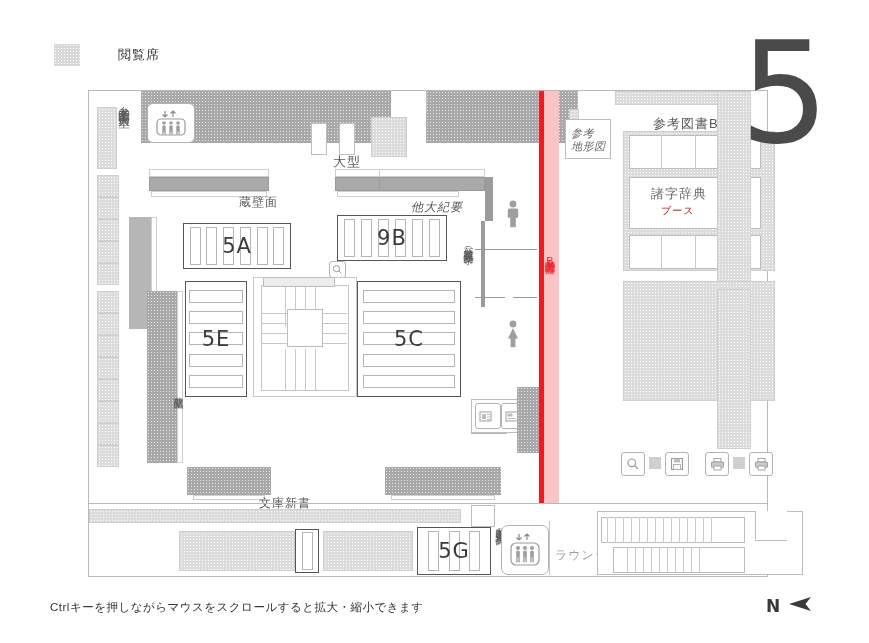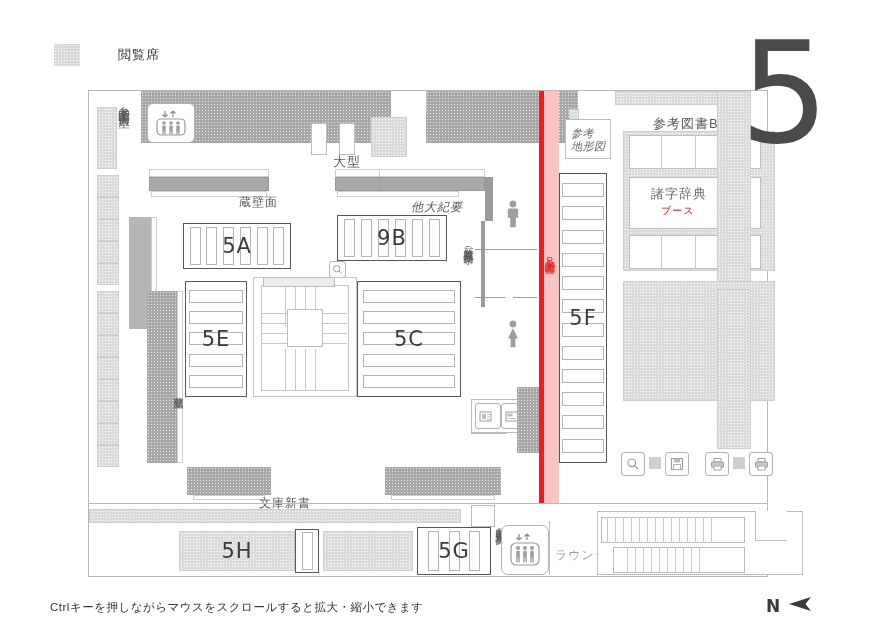--- a/index.html
+++ b/index.html
@@ -221,35 +221,20 @@
     <div class="blk" style="left:606px;top:144px;width:1px;height:34px;background:#c8c8c8;"></div>
     <div class="blk" style="left:640px;top:144px;width:1px;height:34px;background:#c8c8c8;"></div>
     <div class="lbl" style="left:562px;top:94px;font-size:13px;color:#6a6a6a;">諸字辞典</div>
     <div class="lbl" style="left:572px;top:113px;font-size:10px;color:#b91c1c;">ブース</div>
 
     <div class="blk seat" style="left:526px;top:0px;width:120px;height:14px;"></div>
     <div class="blk seat" style="left:628px;top:0px;width:34px;height:198px;"></div>
     <div class="blk seat" style="left:534px;top:190px;width:152px;height:120px;"></div>
     <div class="blk seat" style="left:628px;top:198px;width:34px;height:160px;"></div>
 
-    <div class="stack horiz" style="left:470px;top:82px;width:48px;height:290px;">
-      <i style="height:12px;"></i>
-        <i style="height:12px;"></i>
-        <i style="height:12px;"></i>
-      <i style="height:12px;"></i>
-        <i style="height:12px;"></i>
-        <i style="height:12px;"></i>
-      <i style="height:12px;"></i>
-        <i style="height:12px;"></i>
-        <i style="height:12px;"></i>
-      <i style="height:12px;"></i>
-        <i style="height:12px;"></i>
-        <i style="height:12px;"></i>
-      <div class="stack-label">5F</div>
-    </div>
 
     <div class="stack horiz" style="left:96px;top:190px;width:62px;height:116px;">
       <i style="height:11px;"></i>
         <i style="height:11px;"></i>
         <i style="height:11px;"></i>
       <i style="height:11px;"></i>
         <i style="height:11px;"></i>
       <div class="stack-label">5E</div>
     </div>
 
@@ -310,21 +295,20 @@
       </svg>
     </div>
     <div class="blk" style="left:382px;top:342px;width:36px;height:1px;background:#b9b9b9;"></div>
     <div class="blk seat-dark" style="left:428px;top:296px;width:22px;height:66px;"></div>
 
     <div class="blk" style="left:0px;top:412px;width:678px;height:1px;background:#b9b9b9;"></div>
     <div class="blk seat" style="left:0px;top:418px;width:372px;height:14px;"></div>
     <div class="blk outline" style="left:382px;top:414px;width:24px;height:22px;"></div>
 
     <div class="blk seat" style="left:90px;top:440px;width:116px;height:40px;"></div>
-    <div class="stack-label" style="left:90px;width:116px;top:460px;">5H</div>
     <div class="stack vert" style="left:206px;top:438px;width:24px;height:44px;">
       <i style="width:9px;height:36px;"></i>
     </div>
     <div class="blk seat" style="left:234px;top:440px;width:90px;height:40px;"></div>
 
     <div class="stack vert" style="left:328px;top:436px;width:74px;height:48px;">
       <i style="width:9px;height:38px;"></i>
         <i style="width:9px;height:38px;"></i>
       <i style="width:9px;height:38px;"></i>
       <div class="stack-label">5G</div>

